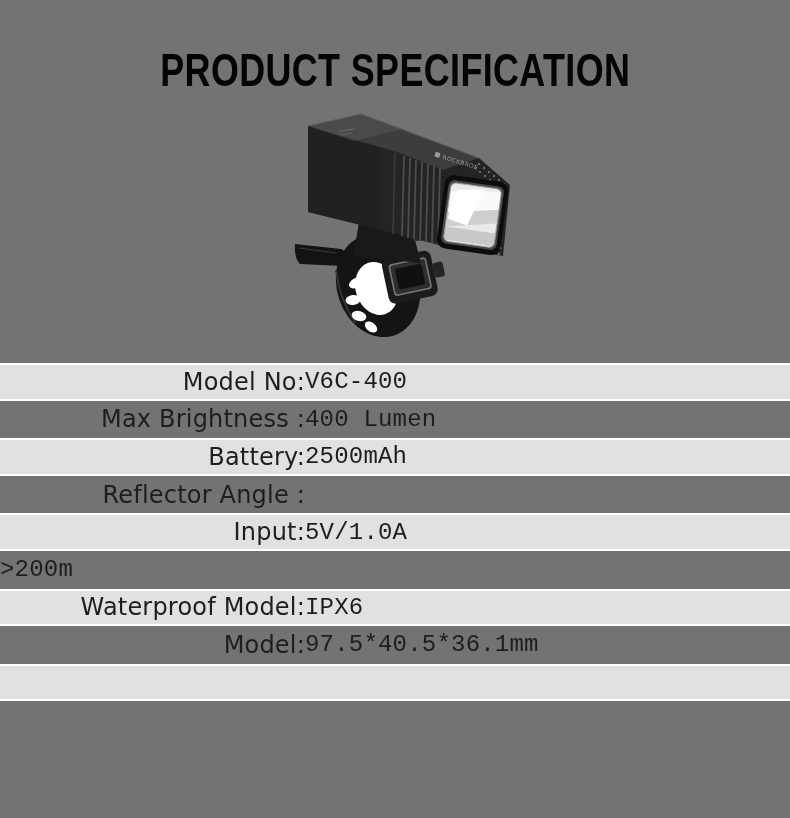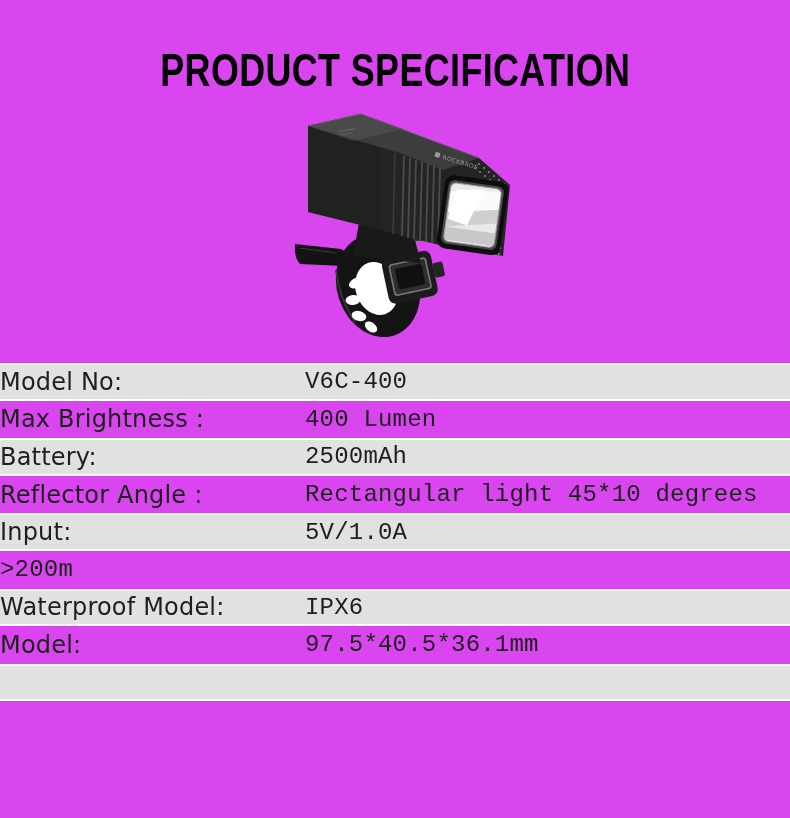--- a/index.html
+++ b/index.html
@@ -1,21 +1,21 @@
 <!DOCTYPE html>
 <html><head>
 <meta charset="utf-8">
 <style>
   html,body{margin:0;padding:0;}
   body{
     width:790px;height:818px;background:#ffffff;
     font-family:"DejaVu Sans","Liberation Sans",sans-serif;
     position:relative;overflow:hidden;
   }
-  .stage{position:absolute;inset:0;width:790px;height:818px;background:#d946ef;}
+  .stage{position:absolute;inset:0;width:790px;height:818px;background:#737373;}
 
   
   .title-wrap{
     position:absolute;top:46px;left:0;width:790px;
     text-align:center;
   }
   .title-wrap h1{
     margin:0;display:inline-block;
     font-family:"Liberation Sans","DejaVu Sans",sans-serif;
     font-weight:bold;font-size:46px;line-height:1.05;
@@ -40,20 +40,21 @@
     letter-spacing:0.2px;
   }
   .spec-row:nth-child(odd){
     background:#e1e1e1;
     border-top:2px solid #ffffff;
     border-bottom:2px solid #ffffff;
   }
   .spec-label{
     flex:0 0 305px;box-sizing:border-box;
     white-space:nowrap;
+    text-align:right;
   }
   .spec-value{
     flex:1 1 auto;white-space:nowrap;font-family:Liberation Mono, monospace;
   }
 </style>
 </head>
 <body>
 
 <div class="stage">
 
@@ -173,21 +174,20 @@
     <div class="spec-row">
       <span class="spec-label">Max Brightness :</span>
       <span class="spec-value">400 Lumen</span>
     </div>
     <div class="spec-row">
       <span class="spec-label">Battery:</span>
       <span class="spec-value">2500mAh</span>
     </div>
     <div class="spec-row">
       <span class="spec-label">Reflector Angle :</span>
-      <span class="spec-value">Rectangular light 45*10 degrees</span>
     </div>
     <div class="spec-row">
       <span class="spec-label">Input:</span>
       <span class="spec-value">5V/1.0A</span>
     </div>
     <div class="spec-row">
       <span class="spec-value">&gt;200m</span>
     </div>
     <div class="spec-row">
       <span class="spec-label">Waterproof Model:</span>

